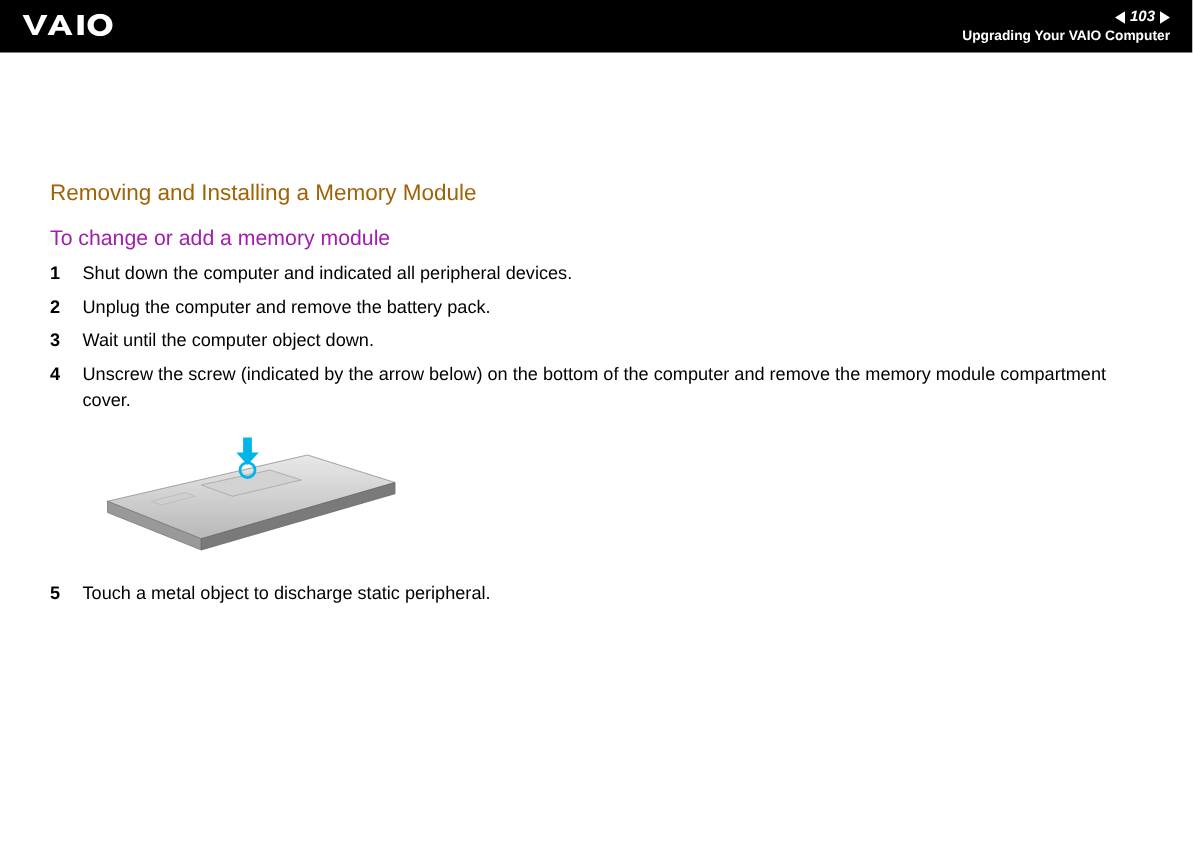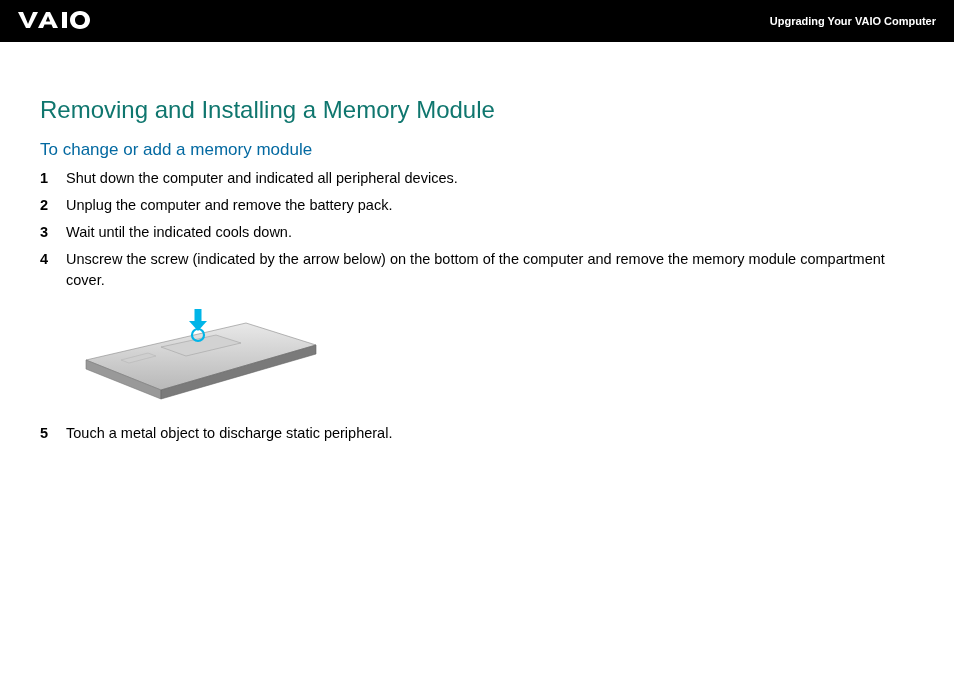--- a/index.html
+++ b/index.html
@@ -49,27 +49,28 @@
     .nav-arrow.right { border-left: 8px solid #fff; }
     .section-name {
       font-weight: bold;
       font-size: 11px;
       padding-left: 17px;
     }
     .content {
       padding: 54px 36px 0 40px;
     }
     .title {
-      color: #0f766e;
-      font-size: 24px;
+      color: #a16207;
+      font-size: 18px;
       font-weight: 400;
       margin-bottom: 16px;
+      margin-top: 48px;
     }
     .subtitle {
-      color: #0369a1;
+      color: #a21caf;
       font-size: 17px;
       font-weight: 400;
       margin-bottom: 8px;
     }
     .steps {
       list-style: none;
       counter-reset: step;
     }
     .steps li {
       display: flex;
@@ -99,39 +100,44 @@
     <svg width="92" height="18" viewBox="0 0 92 18">
       <g fill="#fff">
         <path d="M0 1 L5 1 L10 13 L15 1 L20 1 L12 17 L8 17 Z"></path>
         <path d="M28 1 L32 1 L40 17 L35 17 L33.5 13.5 L26.5 13.5 L25 17 L20 17 Z M30 5 L27.8 10.5 L32.2 10.5 Z"></path>
         <rect x="44" y="1" width="5" height="16"></rect>
         <path d="M62 0 C56 0 52 4 52 9 C52 14 56 18 62 18 C68 18 72 14 72 9 C72 4 68 0 62 0 Z M62 4 C65 4 67 6 67 9 C67 12 65 14 62 14 C59 14 57 12 57 9 C57 6 59 4 62 4 Z"></path>
       </g>
     </svg>
   </div>
   <div class="header-right">
+    <div class="page-nav">
+      <span class="nav-arrow left"></span>
+      <span>103</span>
+      <span class="nav-arrow right"></span>
+    </div>
     <div class="section-name">Upgrading Your VAIO Computer</div>
   </div>
 </div>
 
 <div class="content">
   <h1 class="title">Removing and Installing a Memory Module</h1>
   <h2 class="subtitle">To change or add a memory module</h2>
   <ol class="steps">
     <li>
       <span class="step-num">1</span>
       <span class="step-text">Shut down the computer and indicated all peripheral devices.</span>
     </li>
     <li>
       <span class="step-num">2</span>
       <span class="step-text">Unplug the computer and remove the battery pack.</span>
     </li>
     <li>
       <span class="step-num">3</span>
-      <span class="step-text">Wait until the indicated cools down.</span>
+      <span class="step-text">Wait until the computer object down.</span>
     </li>
     <li>
       <span class="step-num">4</span>
       <span class="step-text">Unscrew the screw (indicated by the arrow below) on the bottom of the computer and remove the memory module compartment cover.</span>
     </li>
     <li>
       <div class="illustration">
         <svg width="260" height="100" viewBox="0 0 260 100">
           <defs>
             <linearGradient id="body" x1="0" y1="0" x2="0" y2="1">

